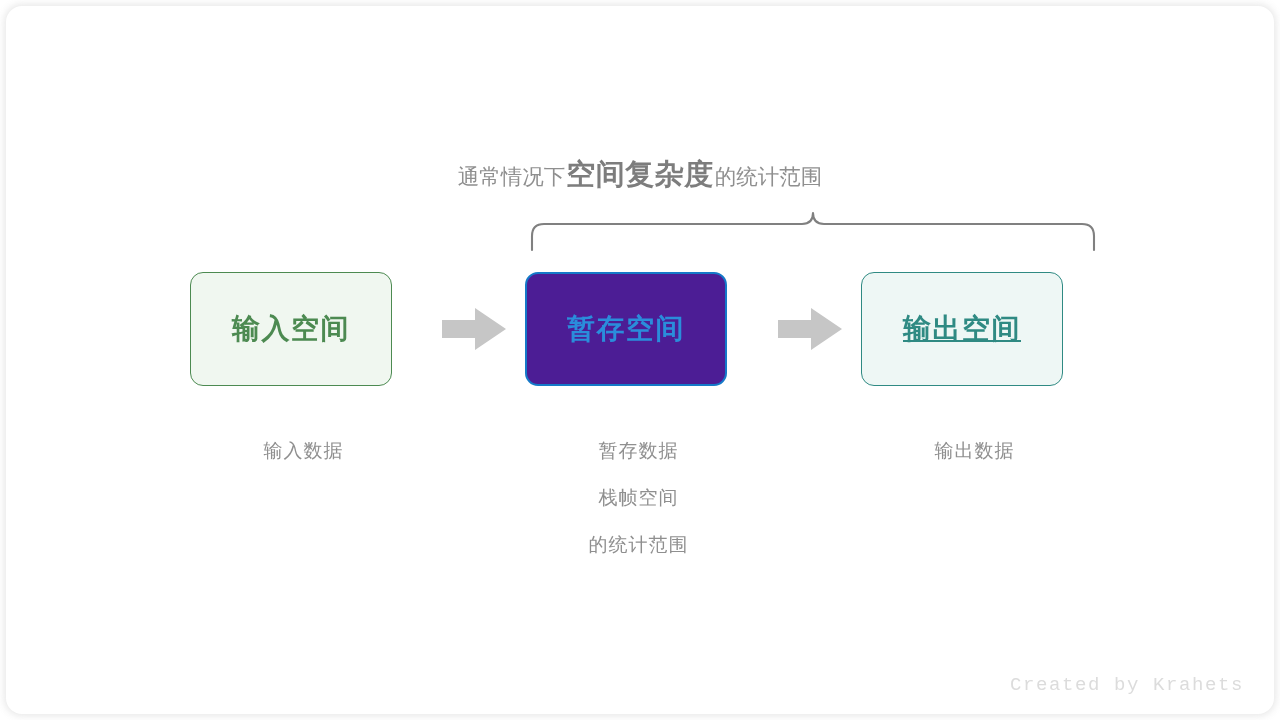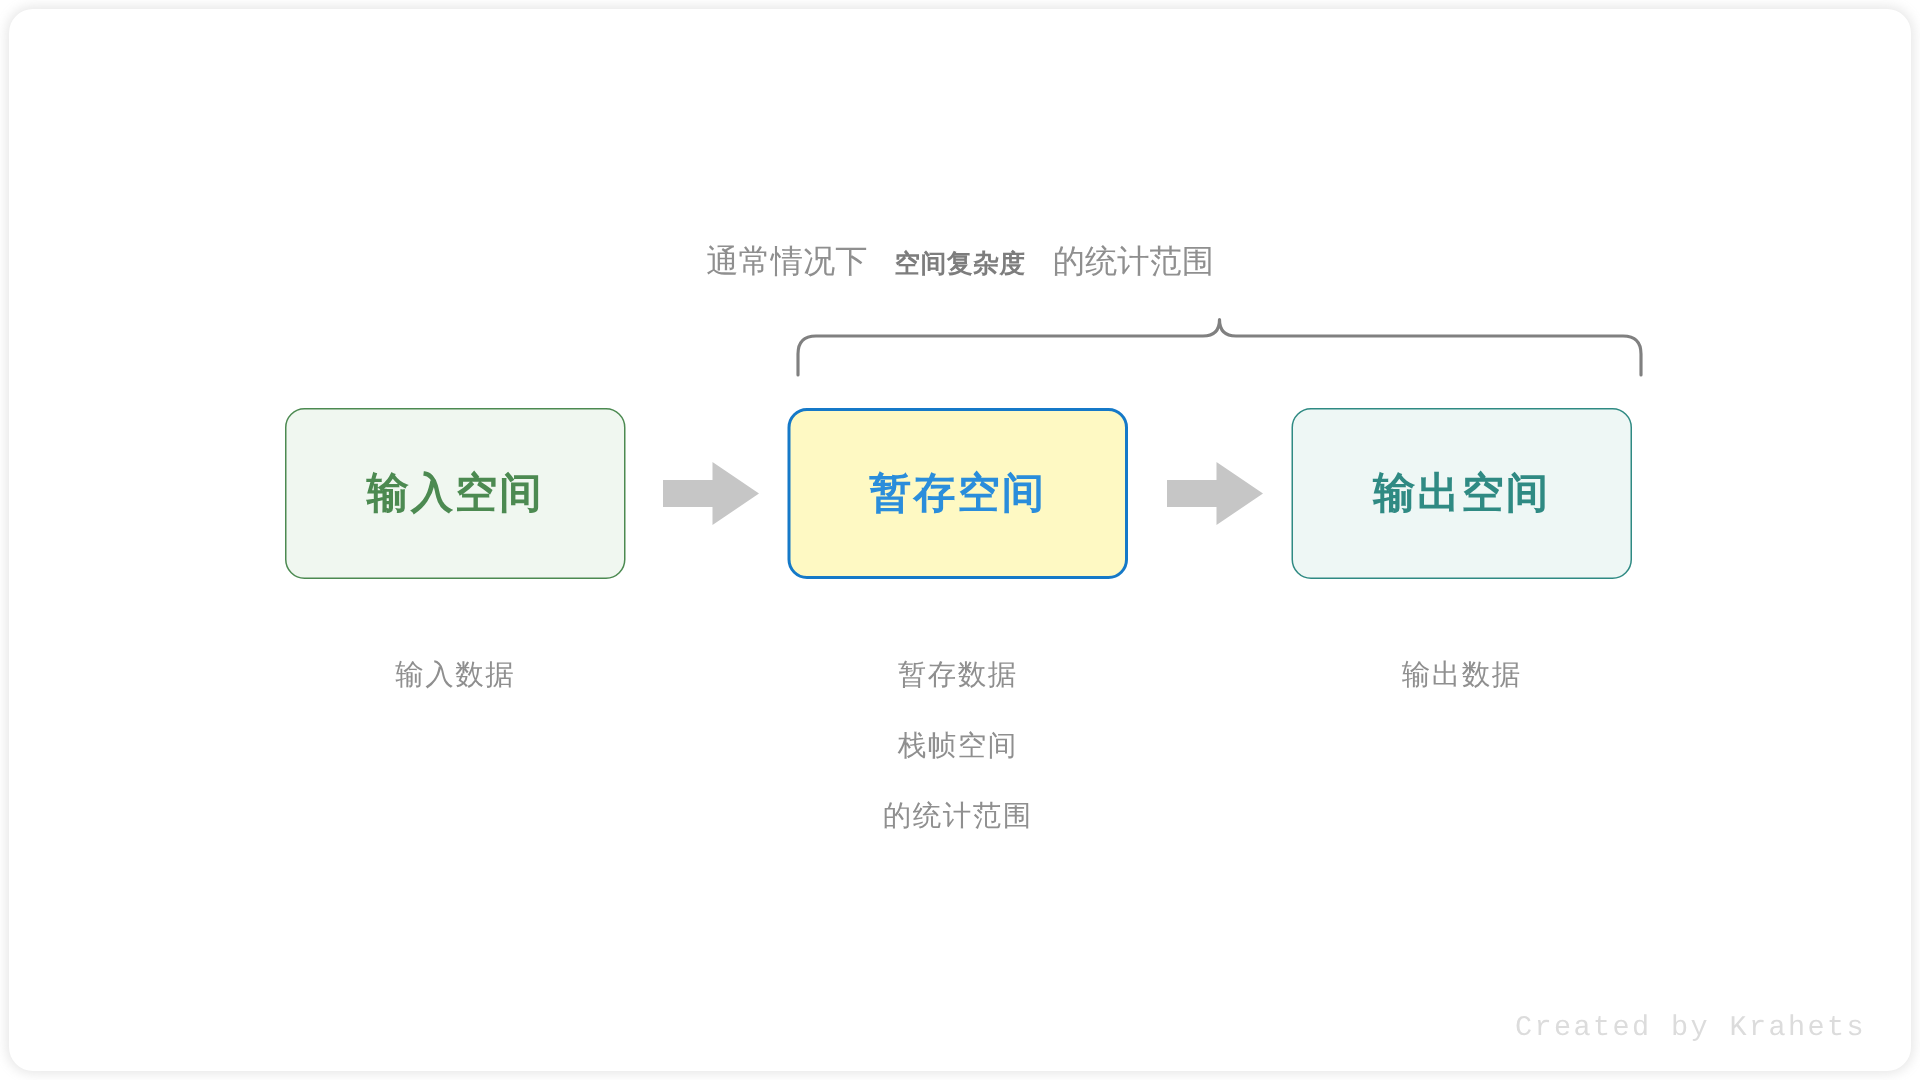--- a/index.html
+++ b/index.html
@@ -39,23 +39,23 @@
     font-size: 21.5px;
     line-height: 32px;
   }
   #scope-caption .seg {
     display: inline-block;
     vertical-align: baseline;
     text-align: center;
   }
   #scope-caption .emph {
     font-weight: bold;
-    font-size: 17px;
+    font-size: 29px;
     color: #7d7d7d;
-    margin: 0 18px;
+    margin: 0 1px;
     letter-spacing: 0.5px;
   }
 
   
   #brace {
     position: absolute;
     left: 515px;
     top: 196px;
     width: 590px;
     height: 56px;
@@ -65,48 +65,49 @@
   #flow {
     position: absolute;
     left: 0;
     top: 266px;
     width: 1268px;
     height: 114px;
   }
   .node {
     position: absolute;
     top: 0;
-    width: 227px;
+    width: 202px;
     height: 114px;
     border-radius: 13px;
     box-sizing: border-box;
     display: flex;
     align-items: center;
     justify-content: center;
     font-size: 28px;
     font-weight: bold;
     letter-spacing: 1.5px;
   }
   .node.input {
     left: 184px;
     background: #f0f7f0;
     border: 1.6px solid #4c8a51;
     color: #4c8a51;
   }
   .node.temp {
     left: 519px;
-    background: #fef9c3;
+    background: #4c1d95;
     border: 2.6px solid #1579c8;
     color: #2a8ddb;
   }
   .node.output {
     left: 855px;
     background: #eef7f5;
     border: 1.8px solid #2f8a83;
     color: #2f8a83;
+    text-decoration: underline;
   }
 
   .arrow {
     position: absolute;
     top: 36px;
     width: 64px;
     height: 42px;
   }
   .arrow.a1 { left: 436px; }
   .arrow.a2 { left: 772px; }

